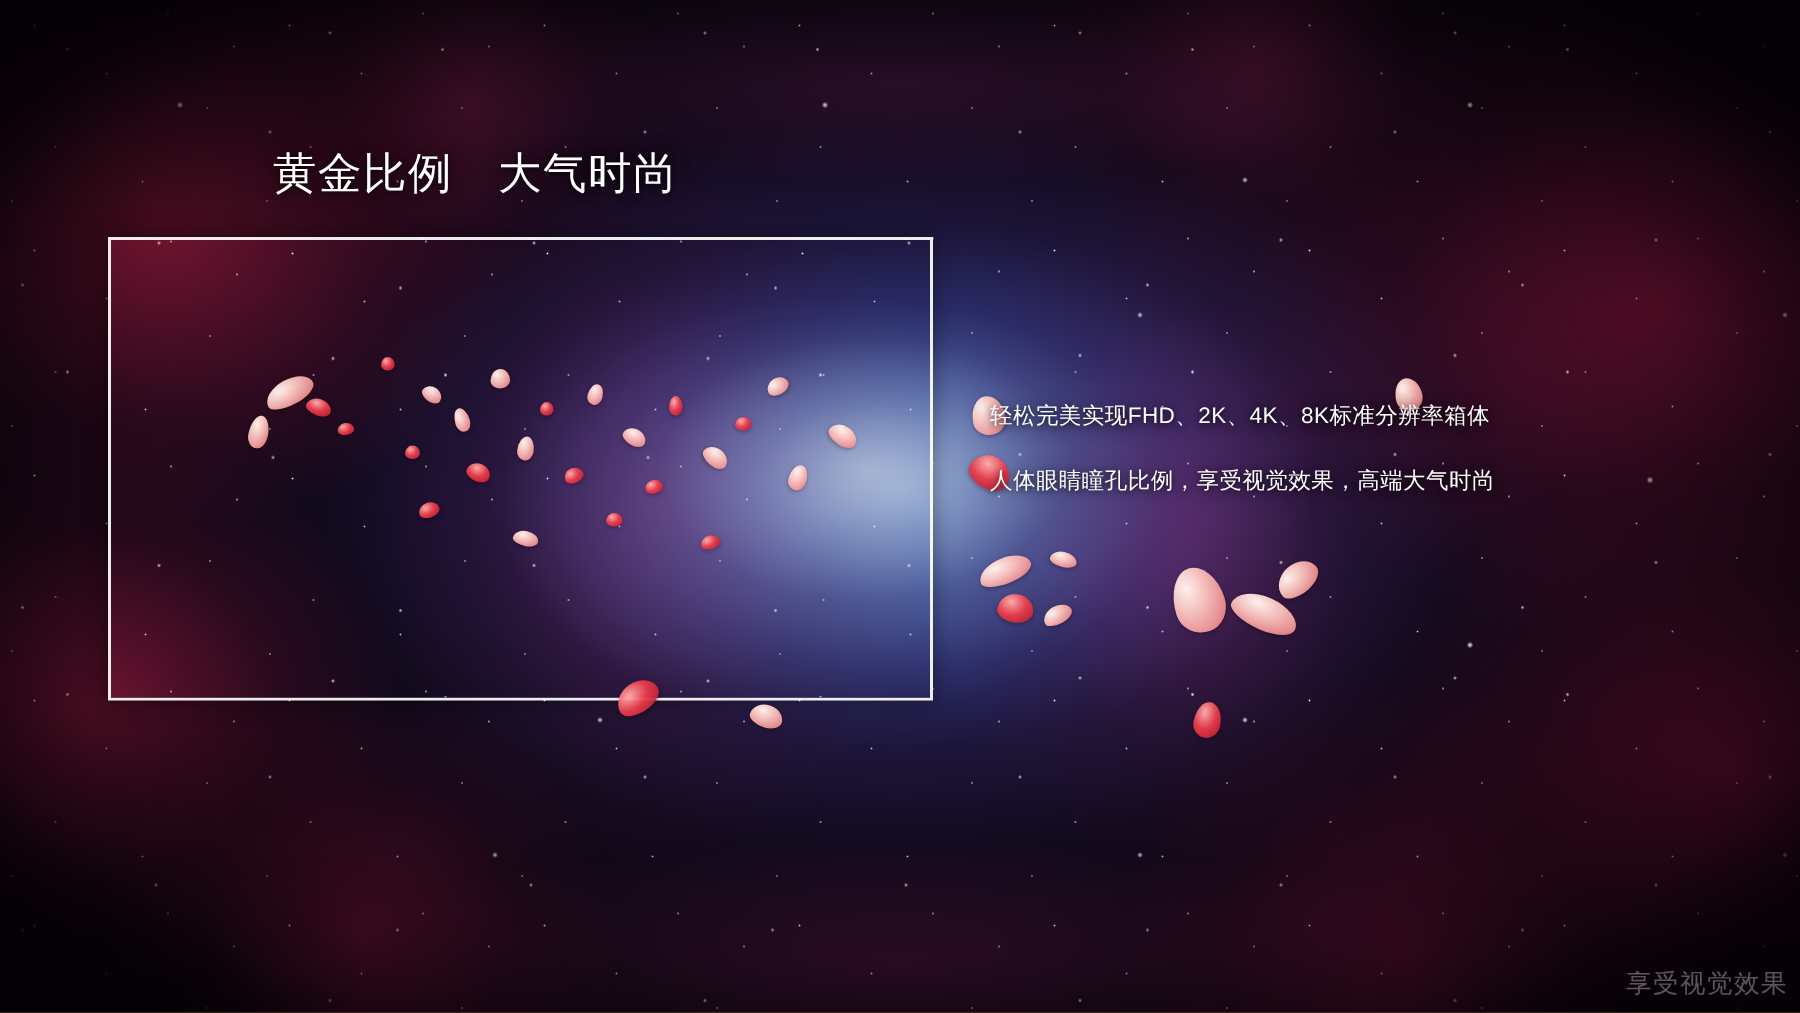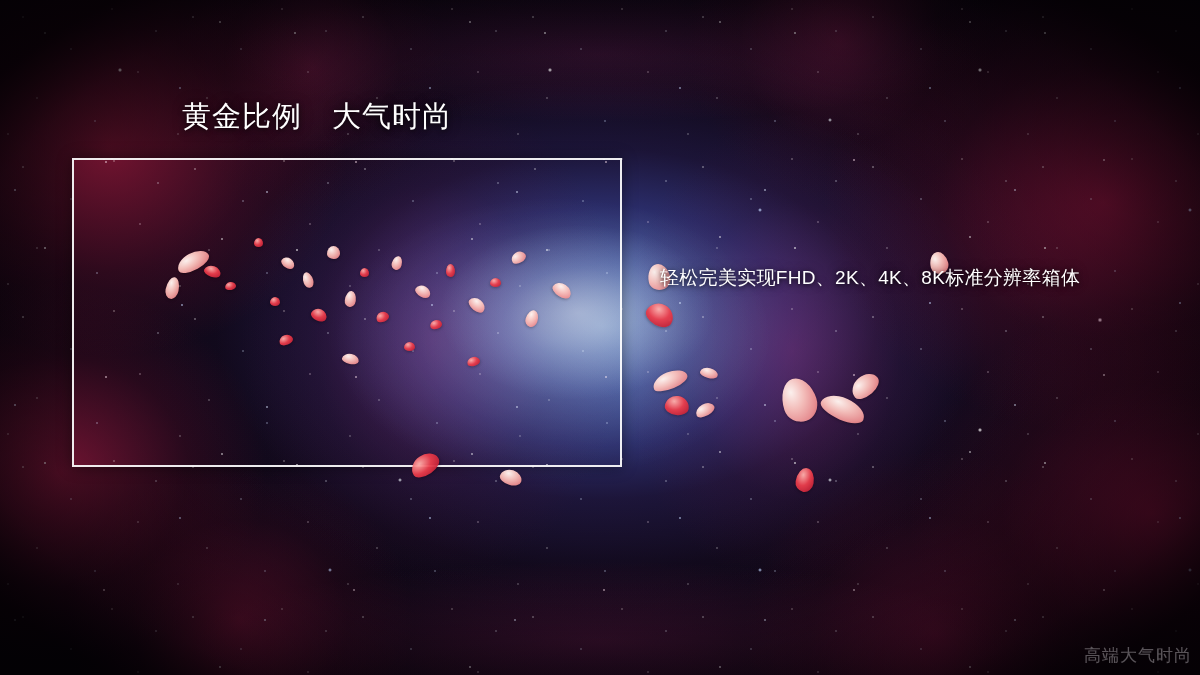--- a/index.html
+++ b/index.html
@@ -163,21 +163,21 @@
     white-space:pre;
     text-shadow:0 1px 5px rgba(0,0,0,0.70), 0 0 14px rgba(0,0,0,0.45);
   }
 
   #body-copy {
     position:absolute;
     left:660px; top:256px;
     width:520px;
   }
   .copy-line {
-    font-size:19px;
+    font-size:15px;
     line-height:43px;
     color:#ffffff;
     white-space:nowrap;
     letter-spacing:0.3px;
     text-shadow:0 1px 4px rgba(0,0,0,0.72), 0 0 12px rgba(0,0,0,0.45);
   }
 
   #watermark {
     position:absolute;
     right:8px; bottom:8px;
@@ -257,17 +257,18 @@
       <div class="petal pale" style="left: 695px; top: 404px; width: 20px; height: 12px; transform: rotate(-28deg);"></div>
       <div class="petal pale" style="left: 782px; top: 378px; width: 34px; height: 44px; transform: rotate(-18deg);"></div>
       <div class="petal pale" style="left: 820px; top: 398px; width: 46px; height: 22px; transform: rotate(24deg);"></div>
       <div class="petal pale" style="left: 850px; top: 376px; width: 30px; height: 20px; transform: rotate(-40deg);"></div>
       <div class="petal deep" style="left: 796px; top: 468px; width: 18px; height: 24px; transform: rotate(10deg);"></div>
       <div class="petal pale" style="left: 930px; top: 252px; width: 18px; height: 22px; transform: rotate(-14deg);"></div>
     </div>
 
   <div id="body-copy">
     <div class="copy-line">轻松完美实现FHD、2K、4K、8K标准分辨率箱体</div>
+    <div class="copy-line">人体眼睛瞳孔比例，享受视觉效果，高端大气时尚</div>
   </div>
 
-  <div id="watermark">高端大气时尚</div>
+  <div id="watermark">享受视觉效果</div>
 
 </div>
 
 </body></html>

